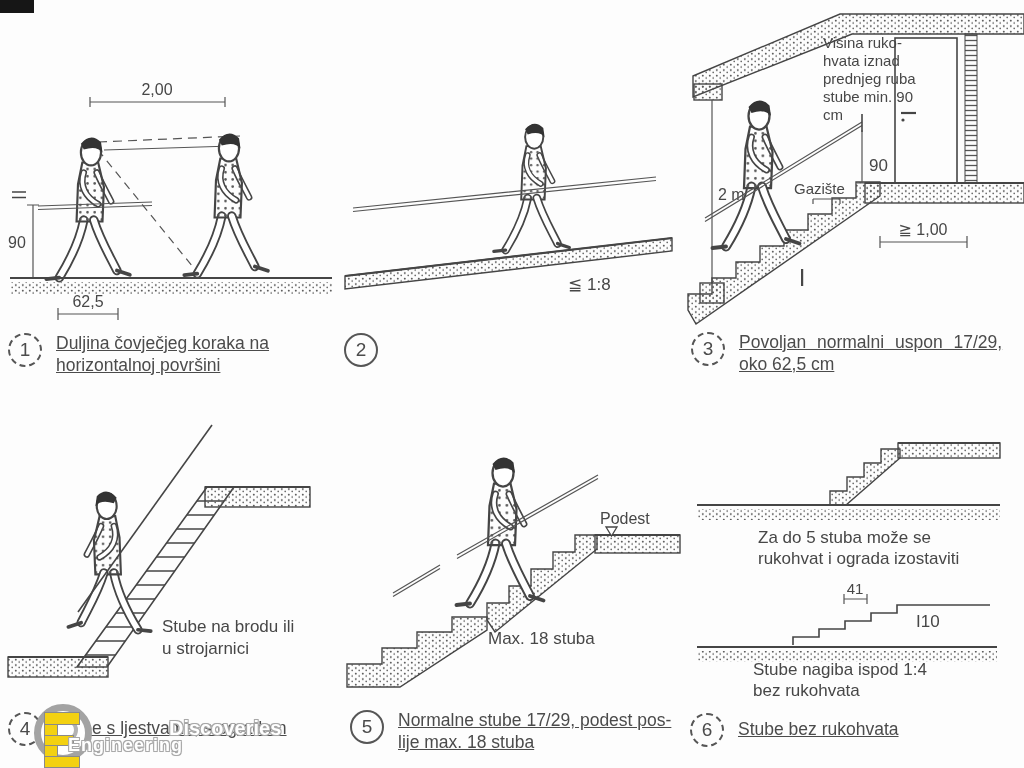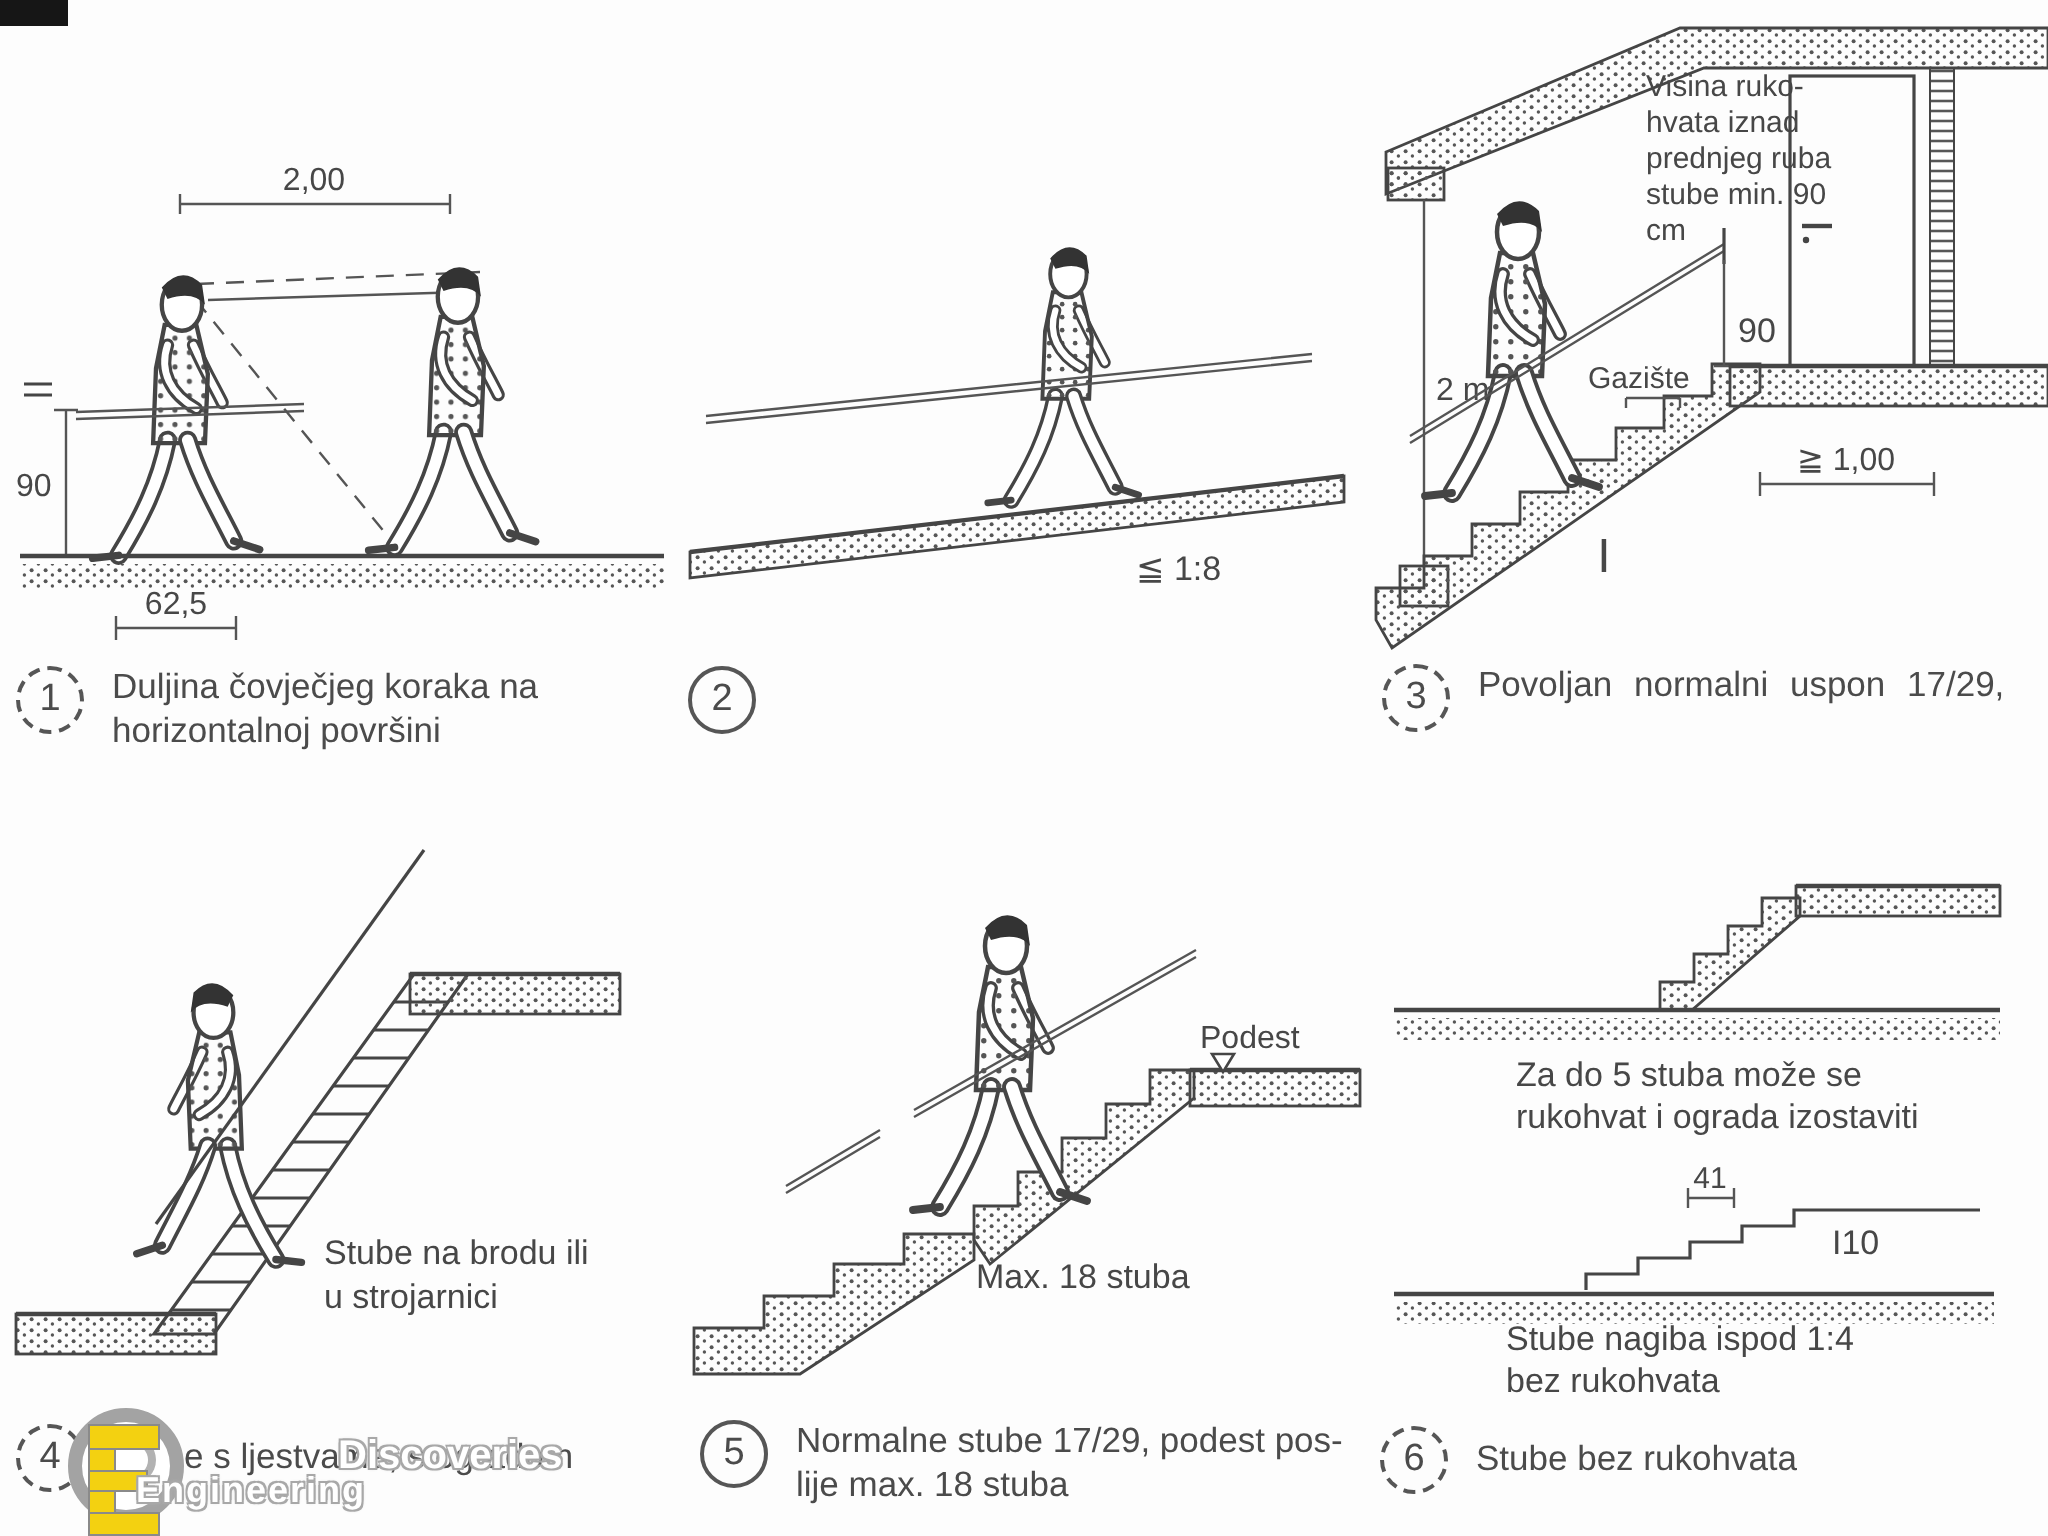--- a/index.html
+++ b/index.html
@@ -15,21 +15,21 @@
   .lo{stroke:#454545;stroke-width:4.6;fill:none;stroke-linecap:round;}
   .li{stroke:#fff;stroke-width:2.4;fill:none;stroke-linecap:round;}
   .llo{stroke:#454545;stroke-width:6.6;fill:none;stroke-linecap:round;}
   .lli{stroke:#fff;stroke-width:4;fill:none;stroke-linecap:round;}
   .foot{stroke:#454545;stroke-width:2.6;fill:none;stroke-linecap:round;}
   .cap{position:absolute;display:flex;gap:14px;align-items:flex-start;z-index:2;}
   .num{flex:0 0 auto;width:30px;height:30px;border:2px solid #565656;border-radius:50%;
        display:flex;align-items:center;justify-content:center;font-size:19px;color:#4b4b4b;}
   .num.dash{border-style:dashed;}
   .cap-text{font-size:17.5px;line-height:21.5px;color:#4b4b4b;}
-  .cap-text span{display:block;}
+  .cap-text span{display:block;text-decoration:underline;}
   .jspace{word-spacing:6px;}
   .corner-mark{position:absolute;left:0;top:0;width:34px;height:13px;background:#161616;z-index:3;}
   .watermark{position:absolute;left:0;top:698px;width:320px;height:70px;z-index:5;margin-left:22px;}
   .wm-circle{position:absolute;left:12px;top:6px;width:58px;height:58px;border:7px solid #a3a3a3;
              border-radius:50%;background:#fff;box-sizing:border-box;}
   .wm-arc{position:absolute;left:32px;top:20px;width:24px;height:24px;border:4px solid #b2b2b2;
           border-left-color:transparent;border-radius:50%;box-sizing:border-box;}
   .wm-e{position:absolute;background:#f3d111;border:1px solid #8a8a8a;box-sizing:border-box;}
   .wm-text{position:absolute;font-weight:bold;color:#fff;white-space:nowrap;
            text-shadow:-1px -1px 0 #a8a8a8,1px -1px 0 #a8a8a8,-1px 1px 0 #a8a8a8,1px 1px 0 #a8a8a8,0 0 2px #c4c4c4;}
@@ -196,20 +196,21 @@
   <div class="cap" style="left:344px;top:333px;width:332px">
     <div class="num">2</div>
     <div class="cap-text">
     </div>
   </div>
 
   <div class="cap" style="left:691px;top:332px;width:333px">
     <div class="num dash">3</div>
     <div class="cap-text">
       <span class="jspace">Povoljan normalni uspon 17/29,</span>
+      <span>oko 62,5 cm</span>
     </div>
   </div>
 
   <div class="cap" style="left:8px;top:712px;width:330px;align-items:center">
     <div class="num dash">4</div>
     <div class="cap-text">
       <span>Stube s ljestvama, s ogradom</span>
     </div>
   </div>
 

